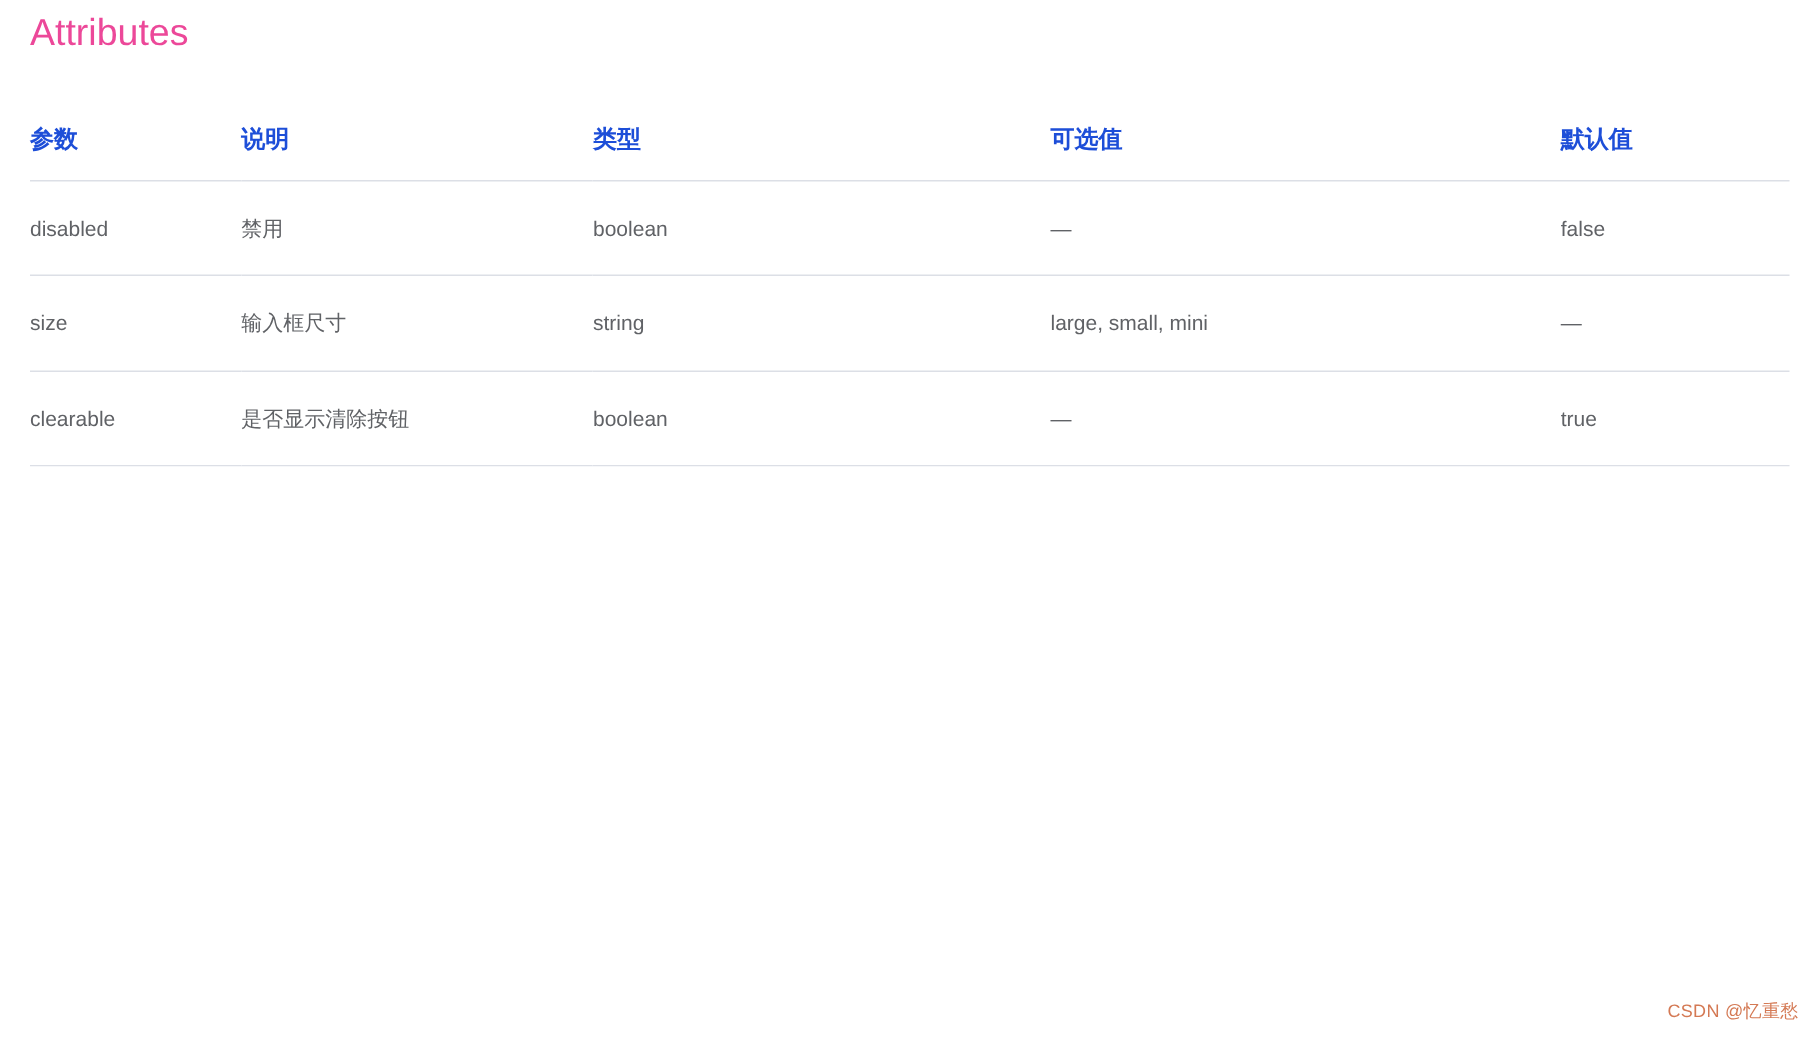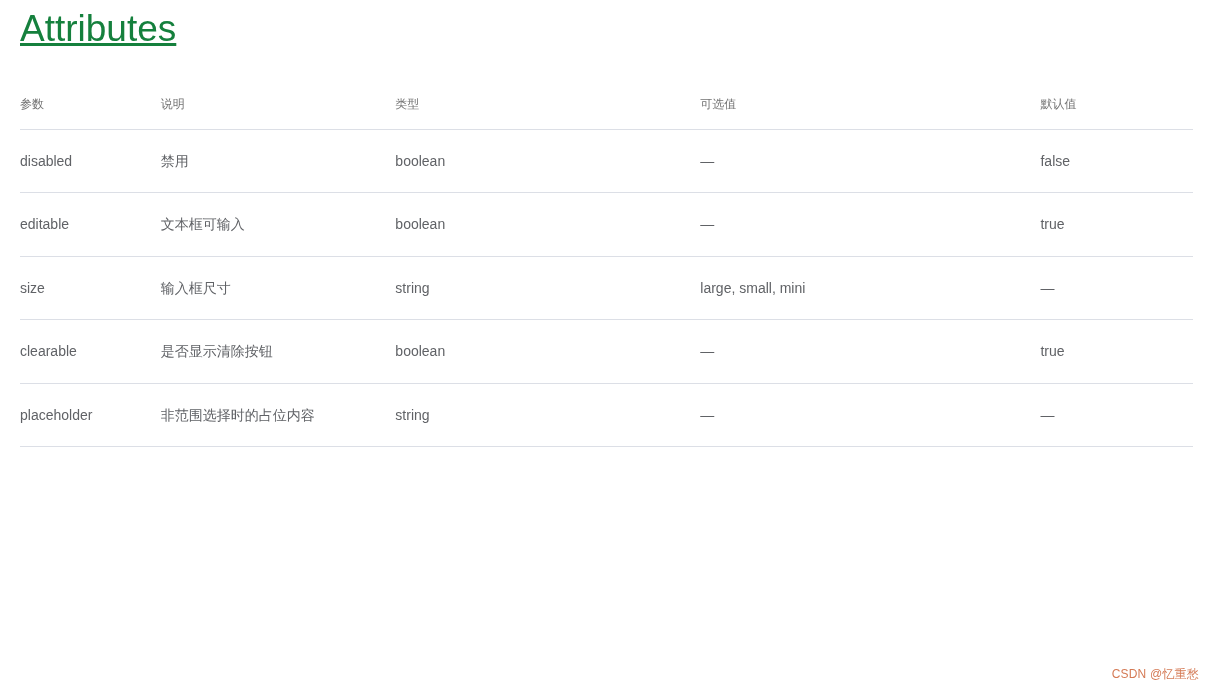--- a/index.html
+++ b/index.html
@@ -8,36 +8,35 @@
       box-sizing: border-box;
     }
     body {
       font-family: -apple-system, BlinkMacSystemFont, "Segoe UI", "PingFang SC", "Hiragino Sans GB", "Microsoft YaHei", "Helvetica Neue", Helvetica, Arial, sans-serif;
       background: #ffffff;
       color: #5e6d82;
       font-size: 14px;
       padding: 0 20px;
     }
     .section-title {
-      font-size: 37px;
+      font-size: 25px;
       font-weight: 400;
-      color: #15803d;
+      color: #ec4899;
       margin: 8px 0 30px 0;
-      text-decoration: underline;
     }
     .attr-table {
       width: 100%;
       border-collapse: collapse;
       table-layout: fixed;
     }
     .attr-table th {
       text-align: left;
-      font-weight: 400;
-      color: #737373;
-      font-size: 12px;
+      font-weight: 700;
+      color: #1d4ed8;
+      font-size: 16px;
       padding: 16px 10px 16px 0;
       border-bottom: 1px solid #dcdfe6;
       white-space: nowrap;
     }
     .attr-table td {
       padding: 20px 10px 20px 0;
       border-bottom: 1px solid #dcdfe6;
       color: #606266;
       font-size: 14px;
       line-height: 1.6;
@@ -76,43 +75,29 @@
   </thead>
   <tbody>
     <tr>
       <td>disabled</td>
       <td>禁用</td>
       <td>boolean</td>
       <td>—</td>
       <td>false</td>
     </tr>
     <tr>
-      <td>editable</td>
-      <td>文本框可输入</td>
-      <td>boolean</td>
-      <td>—</td>
-      <td>true</td>
-    </tr>
-    <tr>
       <td>size</td>
       <td>输入框尺寸</td>
       <td>string</td>
       <td>large, small, mini</td>
       <td>—</td>
     </tr>
     <tr>
       <td>clearable</td>
       <td>是否显示清除按钮</td>
       <td>boolean</td>
       <td>—</td>
       <td>true</td>
     </tr>
-    <tr>
-      <td>placeholder</td>
-      <td>非范围选择时的占位内容</td>
-      <td>string</td>
-      <td>—</td>
-      <td>—</td>
-    </tr>
   </tbody>
 </table>
 
 <div class="watermark">CSDN @忆重愁</div>
 
 </body></html>

